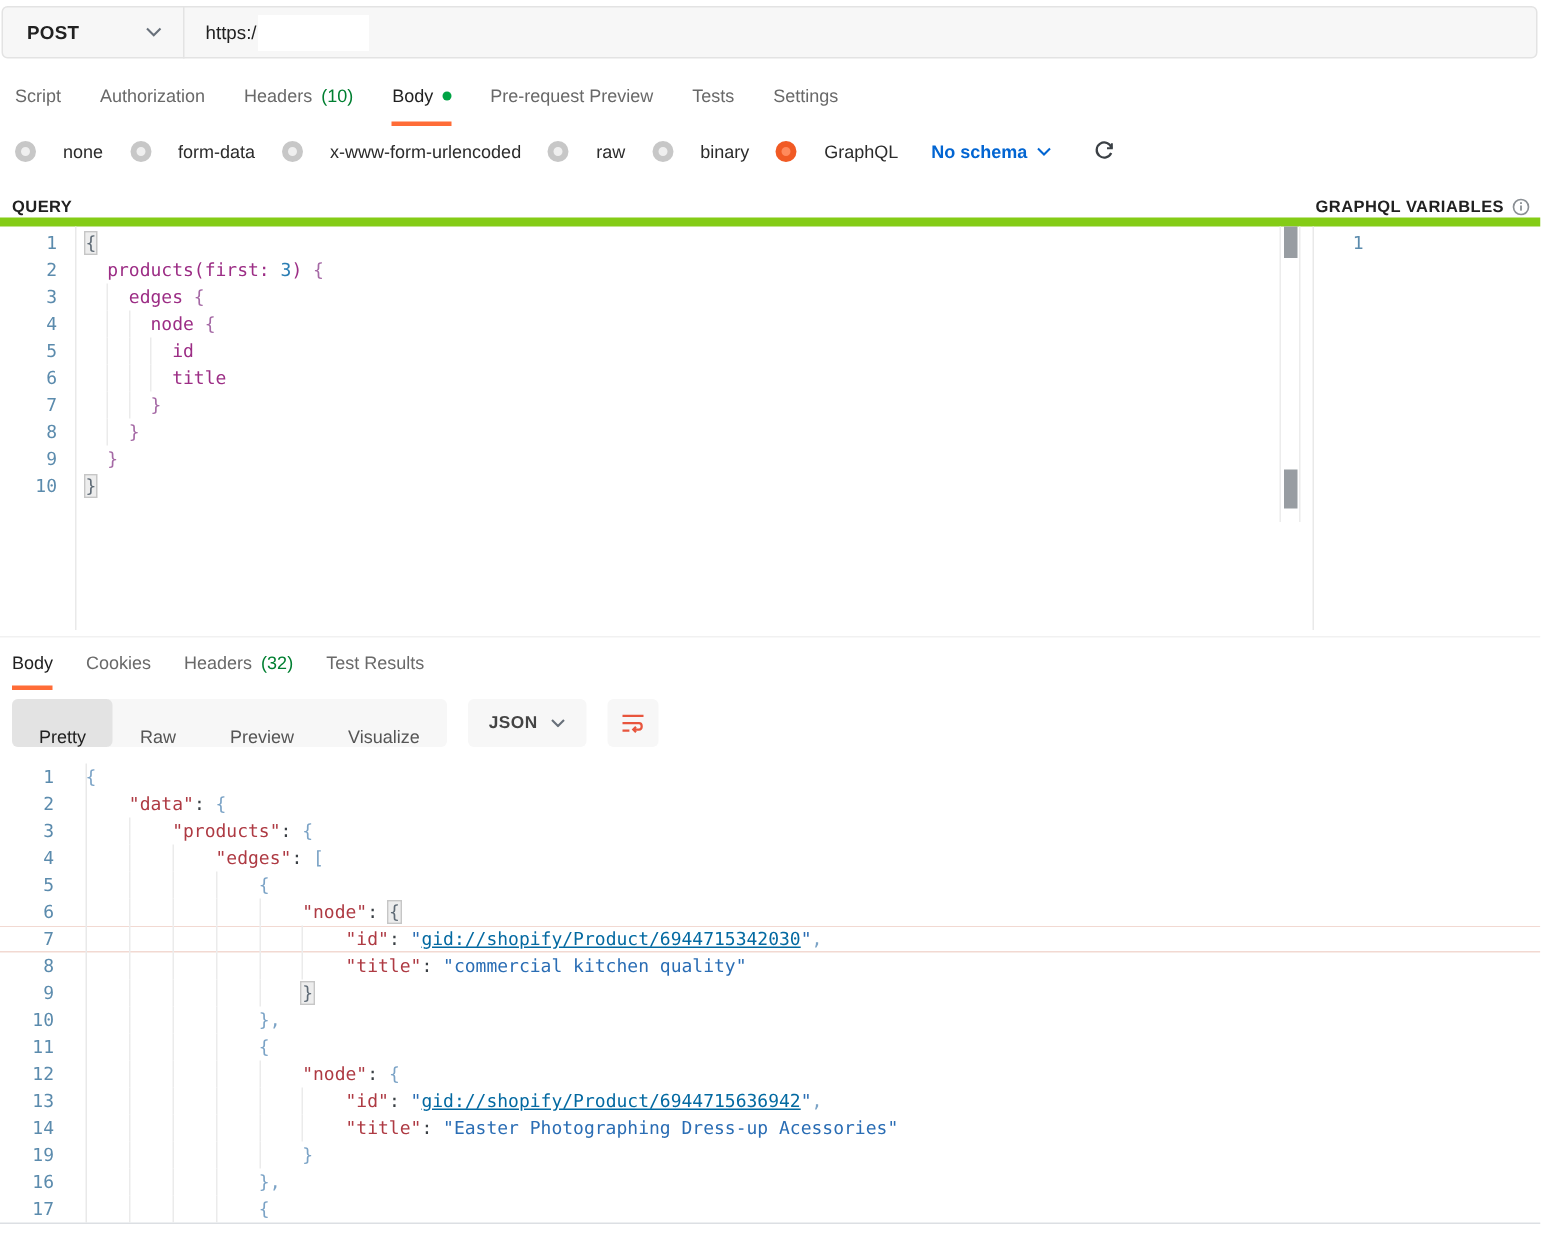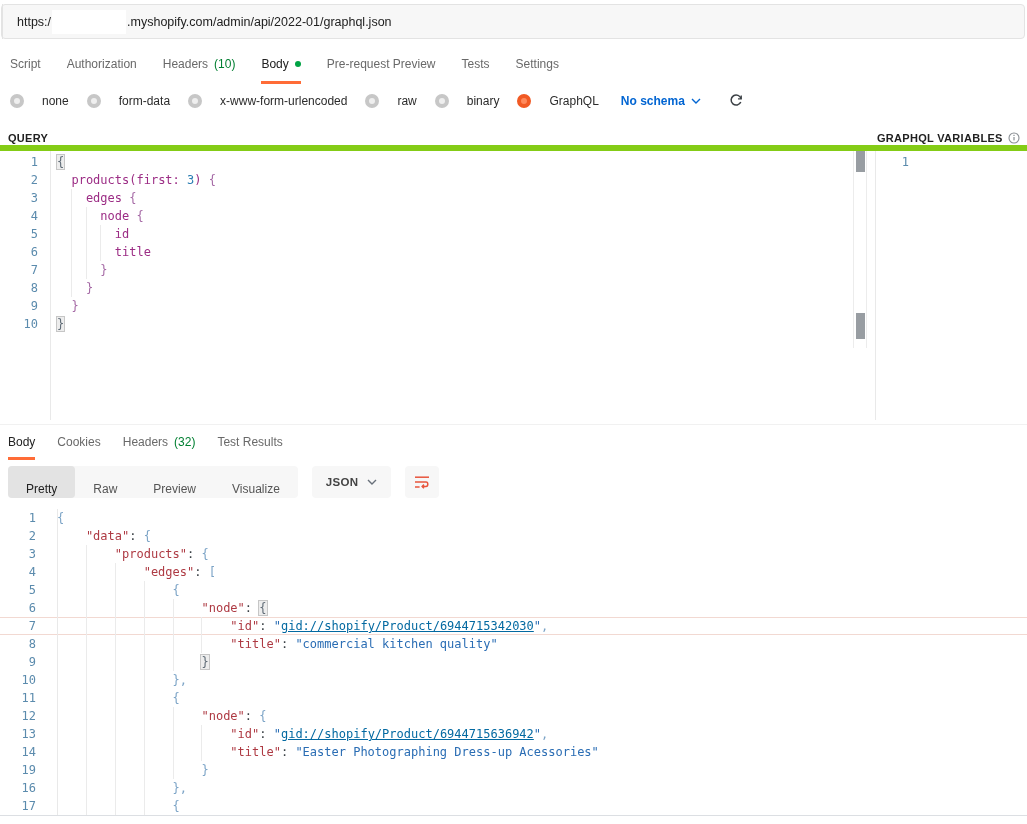--- a/index.html
+++ b/index.html
@@ -80,43 +80,50 @@
   
   .vars-gutter-num { position:absolute; left:877px; top:153px; width:32px; text-align:right;
     font-family:"DejaVu Sans Mono", monospace; font-size:12px; line-height:18px; color:#5b8bad; }
 
   
   .resp-split { position:absolute; top:424px; left:0; width:1027px; height:1px; background:#f1f1f1; }
   .resp-tabs { position:absolute; top:435px; left:8px; display:flex; gap:22px; font-size:12px; color:#696969; }
   .resp-tabs .rtab { padding-bottom:8px; }
   .resp-controls { position:absolute; top:466px; left:8px; display:flex; align-items:center; gap:14px; }
   .seg { display:flex; align-items:center; background:#f7f7f7; border-radius:4px; height:32px; font-size:12px; color:#555; }
-  .seg-item { padding:16px 18px; height:32px; display:flex; align-items:flex-start; border-radius:4px; cursor:pointer; }
+  .seg-item { padding:0 18px; height:32px; display:flex; align-items:flex-end; border-radius:4px; cursor:pointer; }
   .seg-item.active { background:#e3e3e3; color:#212121; }
   .json-btn { height:32px; background:#f7f7f7; border-radius:4px; display:flex; align-items:center; gap:9px;
     padding:0 14px; font-size:11.5px; font-weight:bold; color:#444; letter-spacing:.3px; cursor:pointer; }
   .wrap-btn { height:32px; width:34px; background:#f7f7f7; border-radius:4px; display:flex; align-items:center; justify-content:center; cursor:pointer; }
 
   #response-editor { position:absolute; top:509px; left:0; width:1027px; height:306px; overflow:hidden; }
   #response-editor .gut { flex-basis:36px; }
   #response-editor .code { padding-left:21px; }
   .r-gutline { position:absolute; left:57px; top:509px; width:1px; height:306px; background:#e9e9e9; }
   .resp-bottom { position:absolute; top:815px; left:0; width:1027px; height:1px; background:#dcdfe3; }
 
   svg { display:block; }
 </style>
 </head>
 <body>
 
 <div class="urlbar">
+  <div class="method">
+    <span>POST</span>
+    <span>
+      <svg width="11" height="7" viewBox="0 0 11 7">
+          <path d="M1 1l4.5 4.5L10 1" stroke="#68707a" stroke-width="1.4" fill="none"></path>
+        </svg>
+    </span>
+  </div>
   <div class="method-sep"></div>
   <div class="url-field">
     <span>https:/</span>
     <span class="redact-box"></span>
-    <span>.myshopify.com/admin/api/2022-01/graphql.json</span>
   </div>
 </div>
 
 <div class="req-tabs">
   <div class="rtab">
       <span>Script</span>
     </div>
   <div class="rtab">
       <span>Authorization</span>
     </div>

